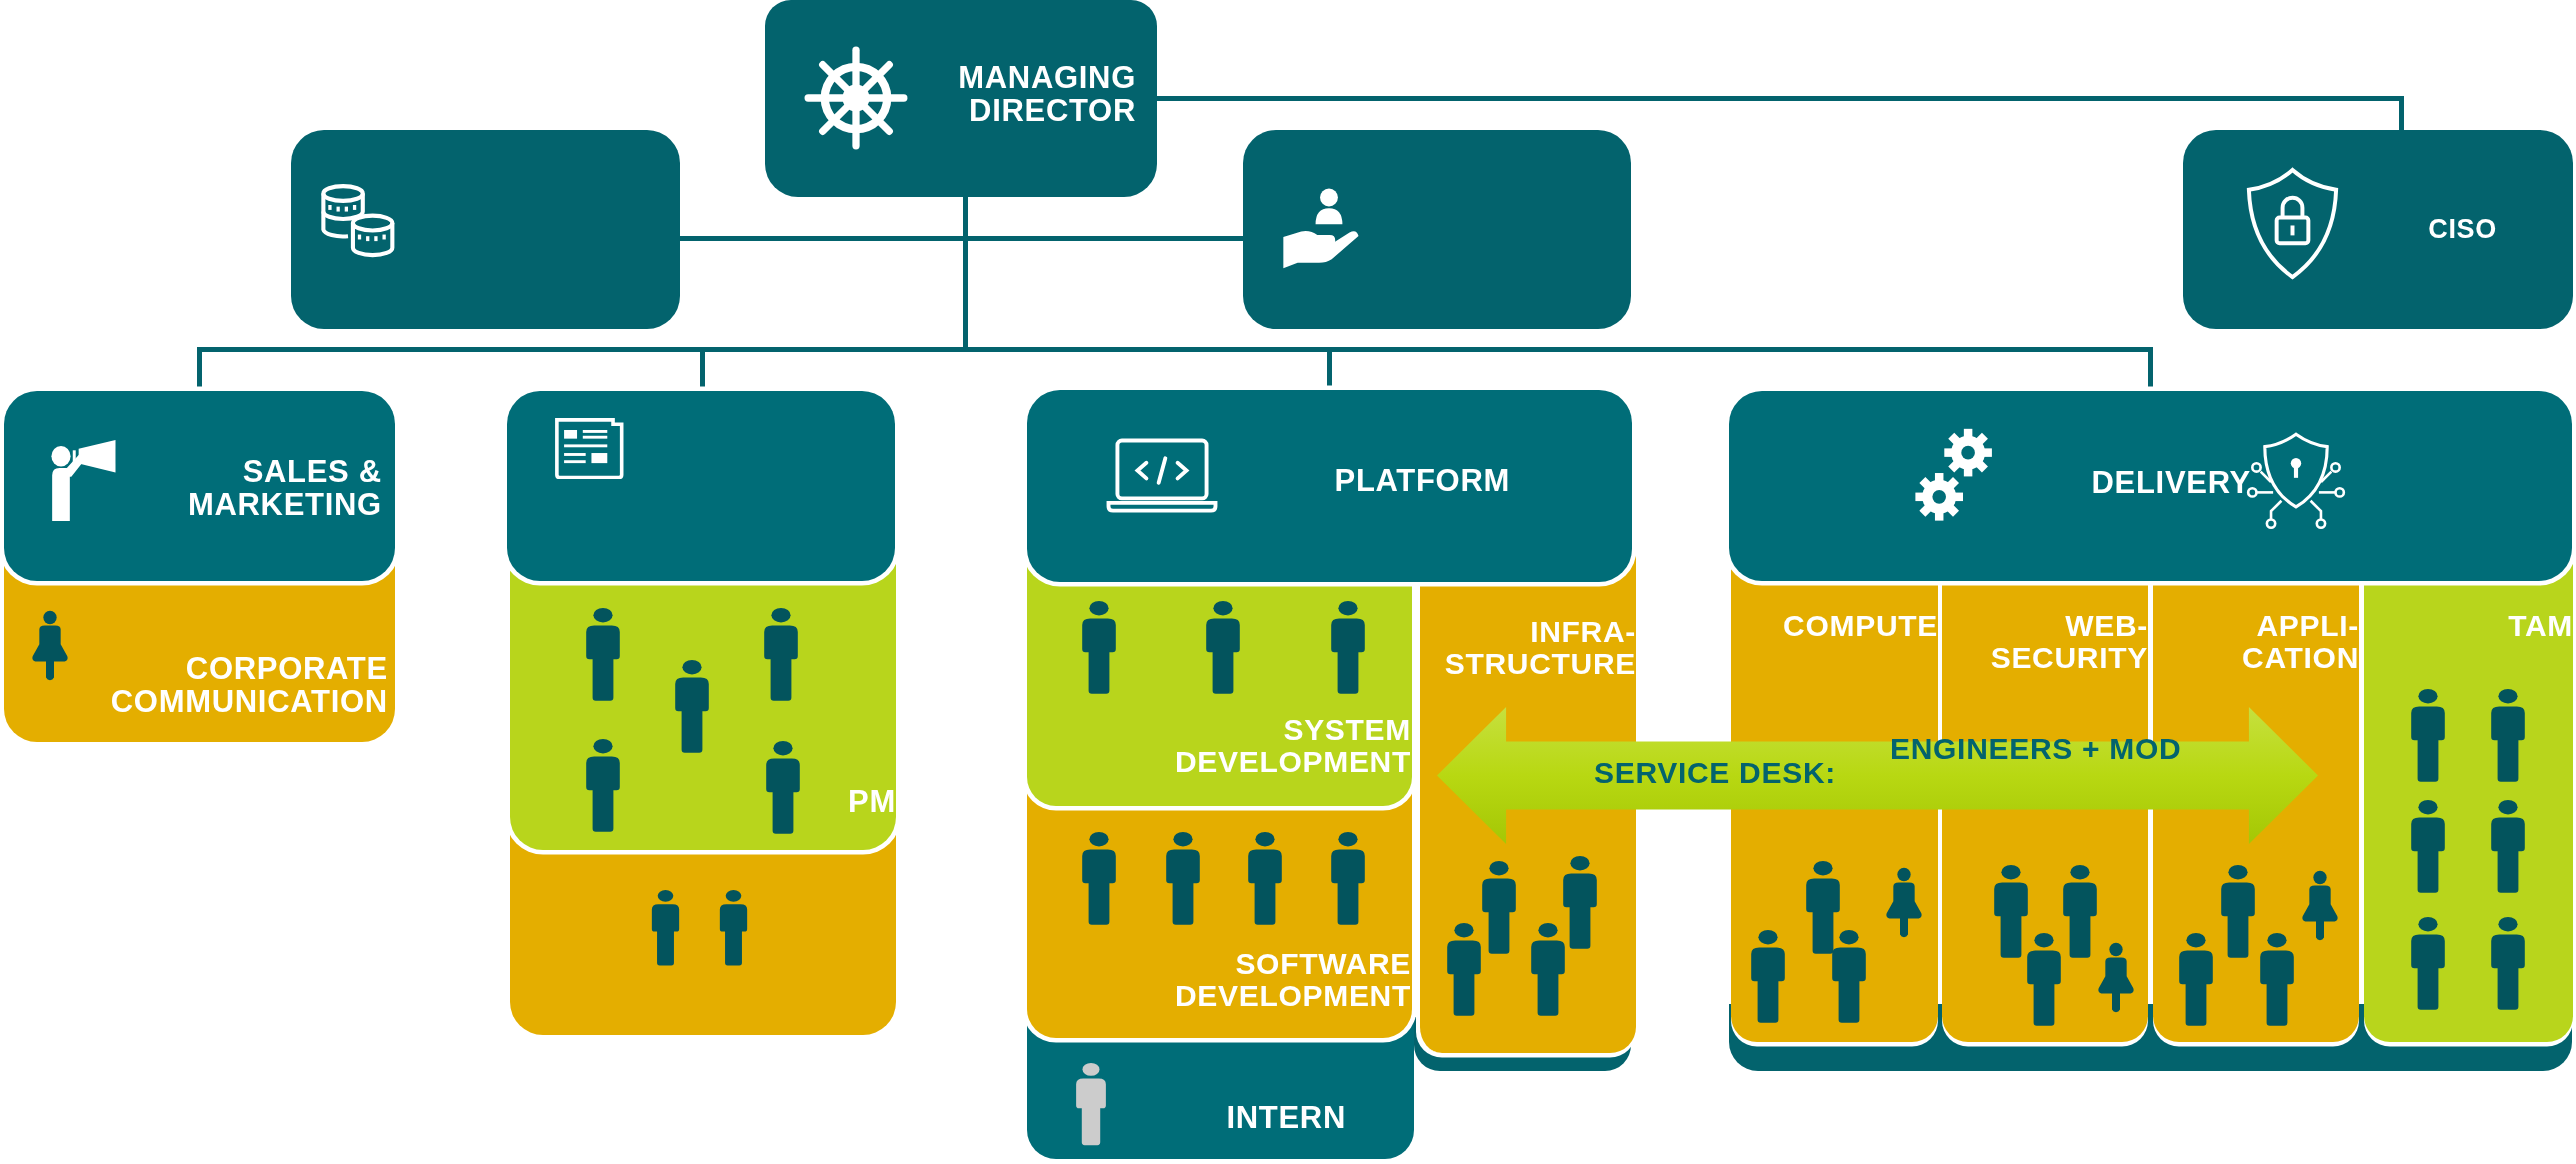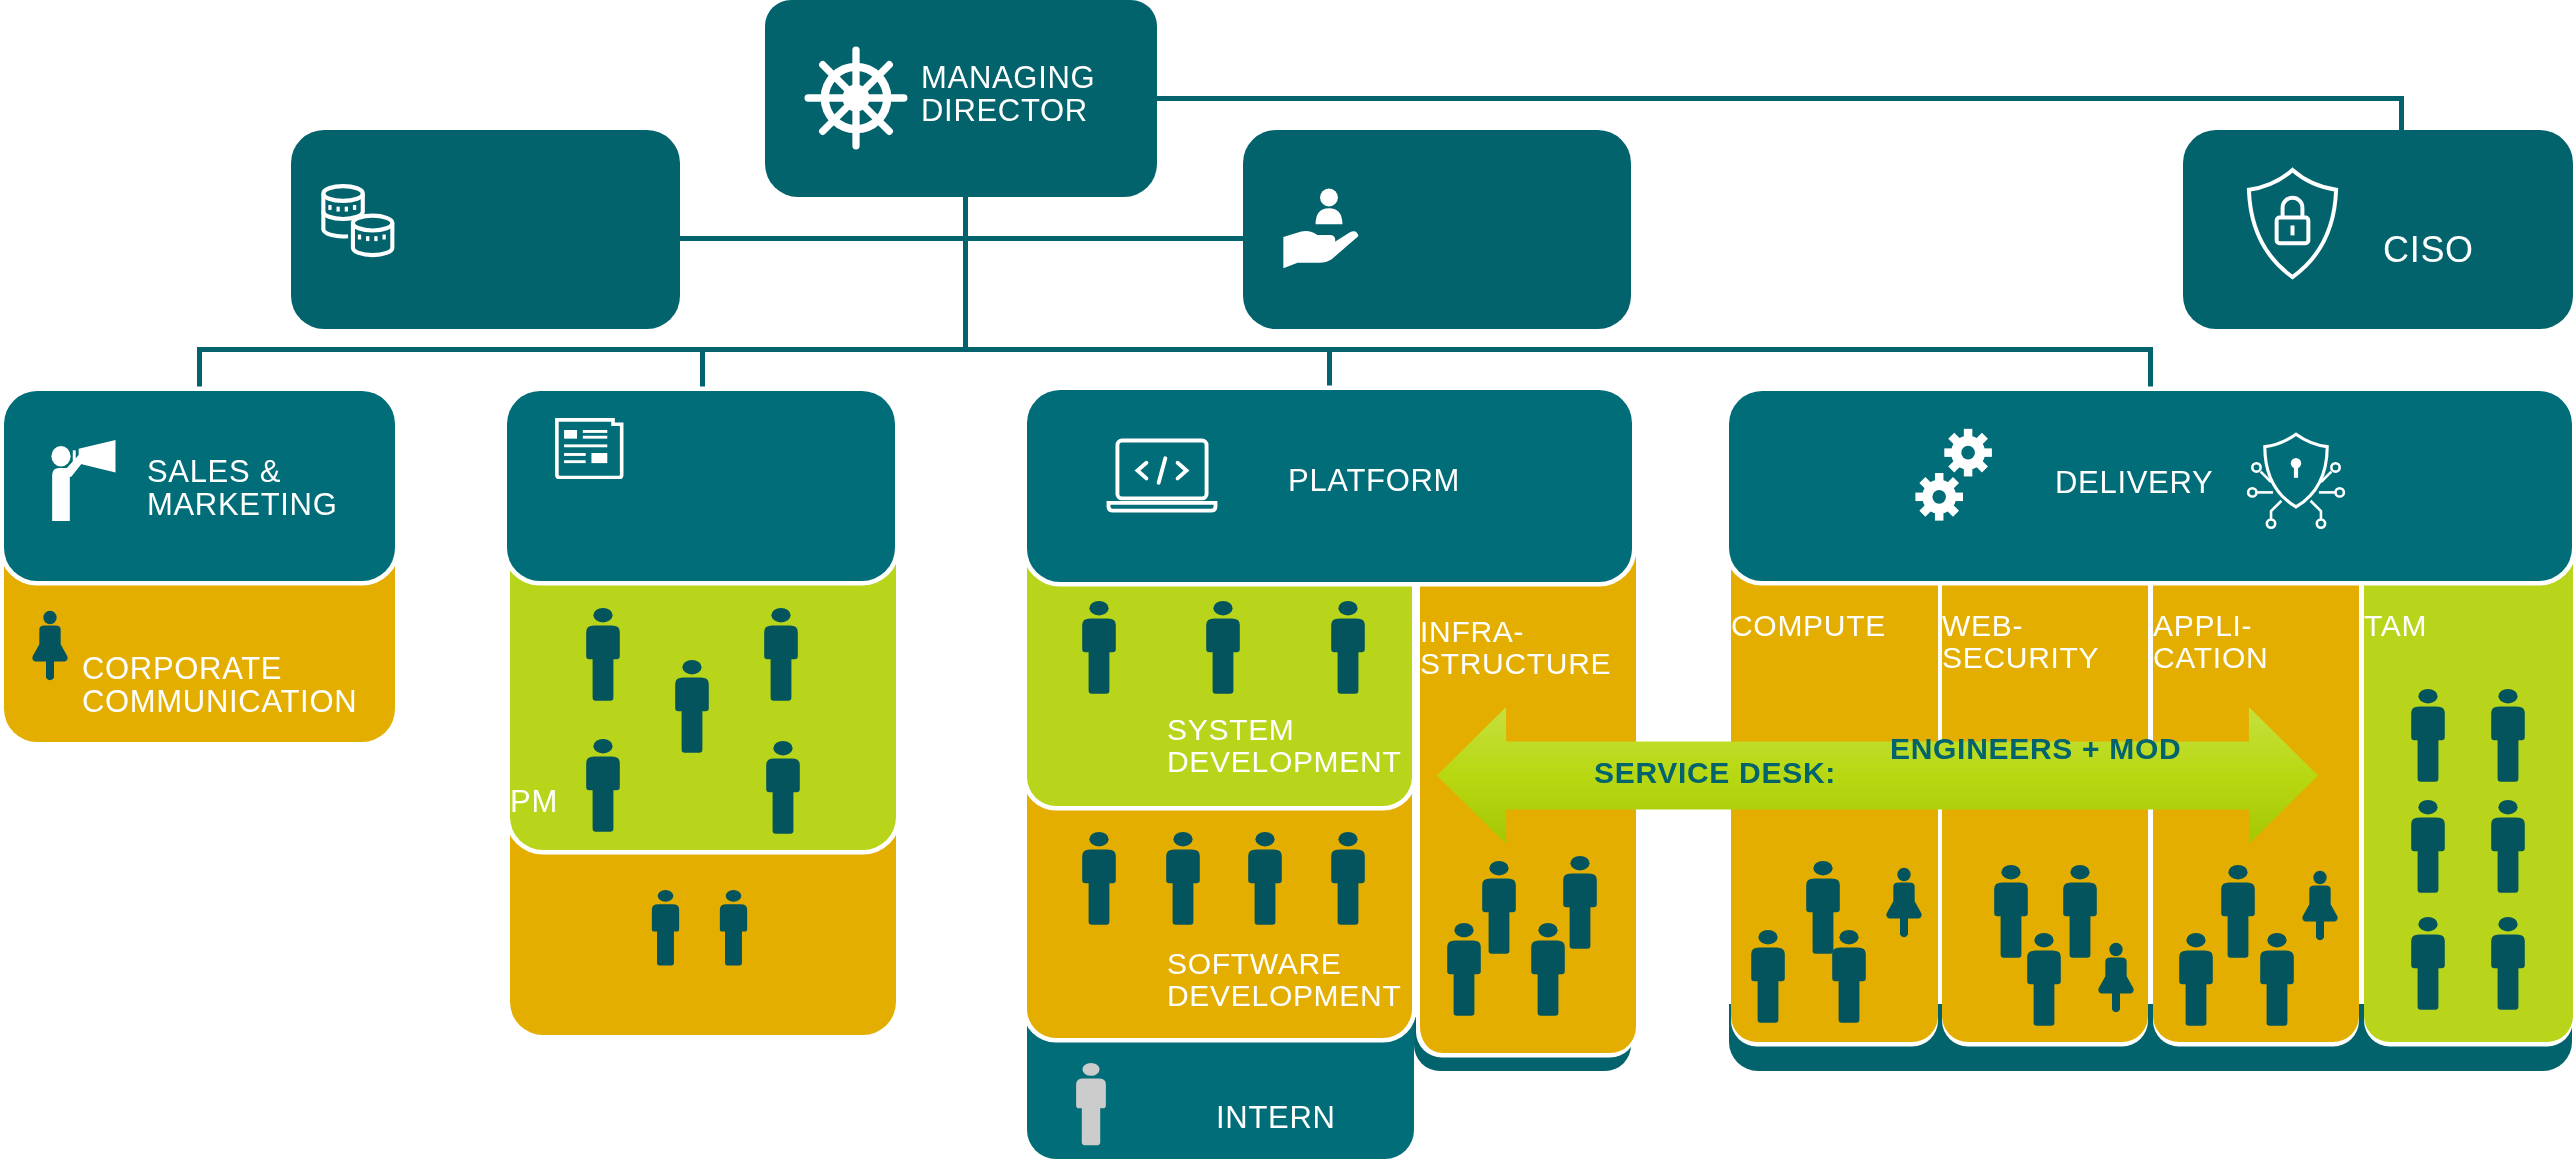--- a/index.html
+++ b/index.html
@@ -3,21 +3,21 @@
 <meta charset="utf-8">
 <style>
   html,body{margin:0;padding:0;background:#ffffff;}
   body{width:2576px;height:1164px;position:relative;overflow:hidden;font-family:"Liberation Sans","DejaVu Sans",sans-serif;}
   .abs{position:absolute;}
   .teal{background:#03636d;}
   .teal2{background:#006d78;}
   .gold{background:#e4ae00;}
   .lime{background:#b8d51c;}
   .box{border-radius:33px;}
-  .label{color:#ffffff;font-weight:normal;text-transform:uppercase;text-align:left;line-height:1.05;letter-spacing:0.7px;}
+  .label{color:#ffffff;font-weight:bold;text-transform:uppercase;text-align:right;line-height:1.05;letter-spacing:0.7px;}
   .line{position:absolute;background:#03636d;}
   .person{position:absolute;}
   svg{display:block;}
   .white-sep{box-shadow:0 0 0 4.6px #ffffff;}
   .arrow-text{color:#03636d;font-weight:bold;font-size:30px;text-transform:uppercase;letter-spacing:0.7px;}
 </style>
 </head>
 <body>
 
 <div class="line" style="left:963px;top:196px;width:5.2px;height:156px;"></div>
@@ -85,21 +85,21 @@
 
 <div class="abs teal box" style="left:2183px;top:130px;width:390px;height:199px;">
   <div class="abs" style="left:59px;top:36px;width:101px;height:114px;">
     <svg viewBox="0 0 100 115" width="101" height="114">
       <path d="M50 4 q18 16 44 20 q-2 58 -44 88 q-42 -30 -44 -88 q26 -4 44 -20 z" fill="none" stroke="#fff" stroke-width="4"></path>
       <rect x="34" y="52" width="32" height="26" rx="3" fill="none" stroke="#fff" stroke-width="4"></rect>
       <path d="M40 52 v-10 a10 10 0 0 1 20 0 v10" fill="none" stroke="#fff" stroke-width="4"></path>
       <rect x="48" y="60" width="4" height="10" fill="#fff"></rect>
     </svg>
   </div>
-  <div class="abs label" style="left:200px;top:85px;width:130px;font-size:36px;margin-top:16px;">CISO</div>
+  <div class="abs label" style="left:184px;top:85px;width:130px;font-size:27px;">CISO</div>
 </div>
 
 <div class="abs gold" style="left:3.9px;top:548px;width:391px;height:194px;border-radius:0 0 33px 33px;"></div>
 <div class="abs teal2 box white-sep" style="left:3.9px;top:391px;width:391px;height:190px;border-radius:33px;">
   <div class="abs" style="left:46px;top:49px;width:75px;height:81px;">
     <svg viewBox="0 0 100 110" width="75" height="81">
       <ellipse cx="14" cy="22" rx="13" ry="14" fill="#fff"></ellipse>
       <path d="M2 48 q0 -10 10 -10 l10 0 l20 -22 l8 6 l-22 28 l-2 0 l0 60 l-24 0 z" fill="#fff"></path>
       <rect x="30" y="14" width="4" height="18" fill="#fff"></rect>
       <path d="M38 12 l50 -12 l0 44 l-50 -12 z" fill="#fff"></path>

